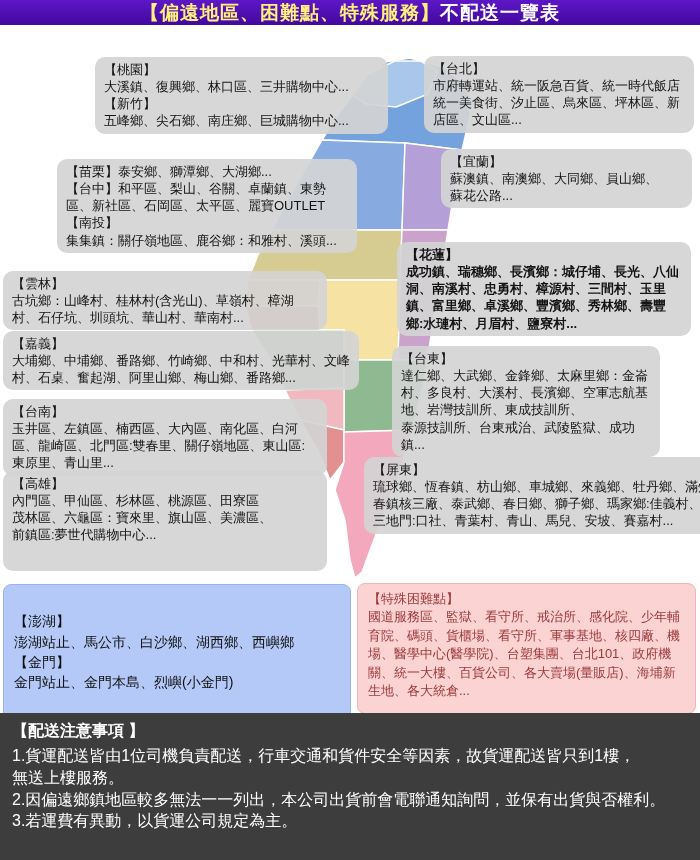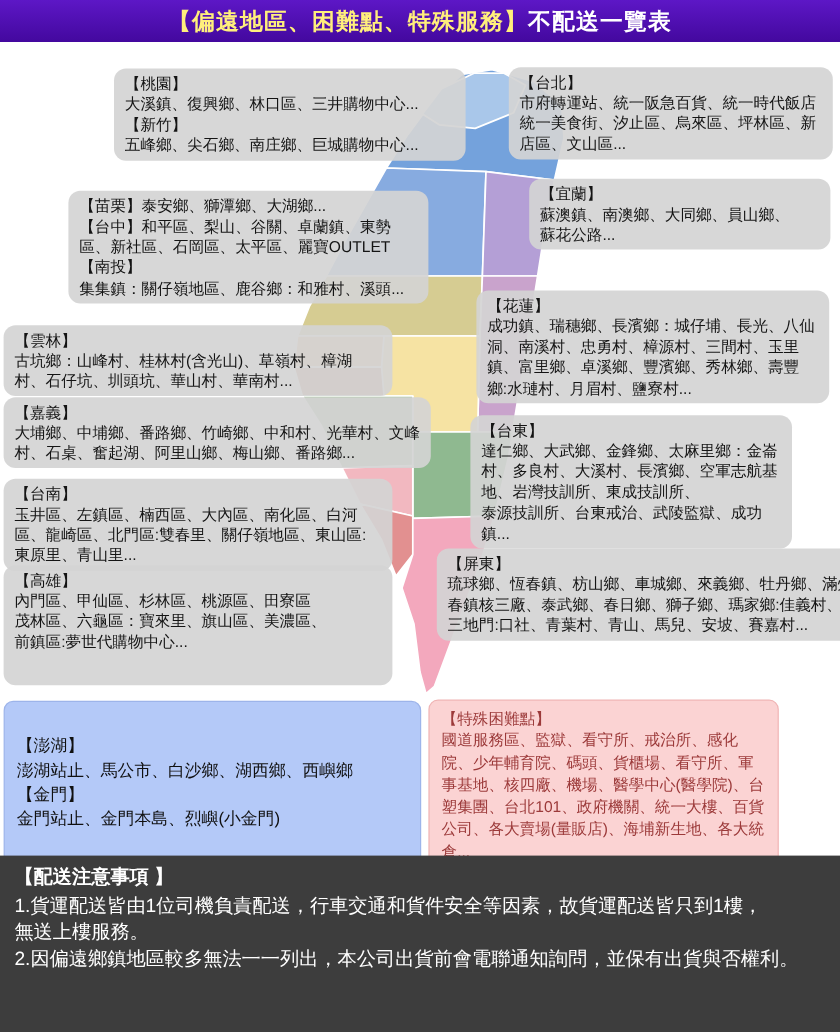--- a/index.html
+++ b/index.html
@@ -1,34 +1,34 @@
 <!DOCTYPE html>
 <html><head>
 <meta charset="utf-8">
 <style>
   html,body{margin:0;padding:0;background:#fff;}
   .page{position:relative;width:700px;height:860px;background:#ffffff;overflow:hidden;
         font-family:"Liberation Sans",sans-serif;}
-  .header{position:absolute;left:0;top:0;width:700px;height:35px;
+  .header{position:absolute;left:0;top:0;width:700px;height:25px;
           background:linear-gradient(#5d17c6,#43089e);
           display:flex;align-items:center;justify-content:center;
           font-size:19px;font-weight:bold;letter-spacing:1px;z-index:4;}
   .header .hl{color:#ffef7c;}
   .header .rest{color:#ffffff;}
   svg.map{position:absolute;left:0;top:0;z-index:1;}
   .gbox{position:absolute;z-index:2;background:rgba(212,212,212,0.92);
         border-radius:10px;padding:4px 9px;font-size:13px;line-height:1.32;
         color:#141414;white-space:pre-line;box-sizing:border-box;}
   .islands{position:absolute;left:3px;top:584px;width:348px;min-height:124px;z-index:3;
            background:#b4c9f8;border:1px solid #9db4ea;border-radius:8px;
            padding:6px 10px;box-sizing:border-box;font-size:14px;line-height:1.45;
            color:#101010;white-space:pre-line;}
   .islands .warning{font-size:21px;font-weight:bold;color:#ee1111;
                     margin-top:3px;letter-spacing:2px;white-space:normal;}
-  .special{position:absolute;left:357px;top:583px;width:292px;min-height:131px;z-index:3;
+  .special{position:absolute;left:357px;top:583px;width:339px;min-height:131px;z-index:3;
            background:#fbd3d3;border:1px solid #f0b4b4;border-radius:8px;
            padding:6px 10px;box-sizing:border-box;font-size:13px;line-height:1.42;
            color:#9c3a3a;white-space:pre-line;}
   .notes{position:absolute;left:0;top:713px;width:700px;height:147px;z-index:4;
          background:#3d3d3d;color:#ffffff;padding:8px 12px;box-sizing:border-box;}
   .notes .ntitle{font-size:16px;font-weight:bold;margin-bottom:3px;}
   .notes .nitem{font-size:16px;line-height:1.36;white-space:pre-line;}
 </style>
 </head>
 <body>
@@ -70,21 +70,21 @@
 
   <div class="gbox" style="left:441px;top:149px;width:251px;">【宜蘭】
 蘇澳鎮、南澳鄉、大同鄉、員山鄉、
 蘇花公路...</div>
 
   <div class="gbox" style="left:57px;top:159px;width:300px;">【苗栗】泰安鄉、獅潭鄉、大湖鄉...
 【台中】和平區、梨山、谷關、卓蘭鎮、東勢區、新社區、石岡區、太平區、麗寶OUTLET
 【南投】
 集集鎮：關仔嶺地區、鹿谷鄉：和雅村、溪頭...</div>
 
-  <div class="gbox" style="left:397px;top:242px;width:294px;">【花蓮】
+  <div class="gbox" style="left:397px;top:242px;width:294px;font-weight:bold;">【花蓮】
 成功鎮、瑞穗鄉、長濱鄉：城仔埔、長光、八仙洞、南溪村、忠勇村、樟源村、三間村、玉里鎮、富里鄉、卓溪鄉、豐濱鄉、秀林鄉、壽豐鄉:水璉村、月眉村、鹽寮村...</div>
 
   <div class="gbox" style="left:392px;top:346px;width:268px;">【台東】
 達仁鄉、大武鄉、金鋒鄉、太麻里鄉：金崙村、多良村、大溪村、長濱鄉、空軍志航基地、岩灣技訓所、東成技訓所、
 泰源技訓所、台東戒治、武陵監獄、成功鎮...</div>
 
   <div class="gbox" style="left:3px;top:271px;width:324px;">【雲林】
 古坑鄉：山峰村、桂林村(含光山)、草嶺村、樟湖村、石仔坑、圳頭坑、華山村、華南村...</div>
 
   <div class="gbox" style="left:3px;top:331px;width:356px;">【嘉義】
@@ -110,15 +110,16 @@
   </div>
 
   <div class="special">【特殊困難點】
 國道服務區、監獄、看守所、戒治所、感化院、少年輔育院、碼頭、貨櫃場、看守所、軍事基地、核四廠、機場、醫學中心(醫學院)、台塑集團、台北101、政府機關、統一大樓、百貨公司、各大賣場(量販店)、海埔新生地、各大統倉...</div>
 
   <div class="notes">
     <div class="ntitle">【配送注意事項 】</div>
     <div class="nitem">1.貨運配送皆由1位司機負責配送，行車交通和貨件安全等因素，故貨運配送皆只到1樓，
 無送上樓服務。</div>
     <div class="nitem">2.因偏遠鄉鎮地區較多無法一一列出，本公司出貨前會電聯通知詢問，並保有出貨與否權利。</div>
+    <div class="nitem">3.若運費有異動，以貨運公司規定為主。</div>
   </div>
 
 </div>
 
 </body></html>

